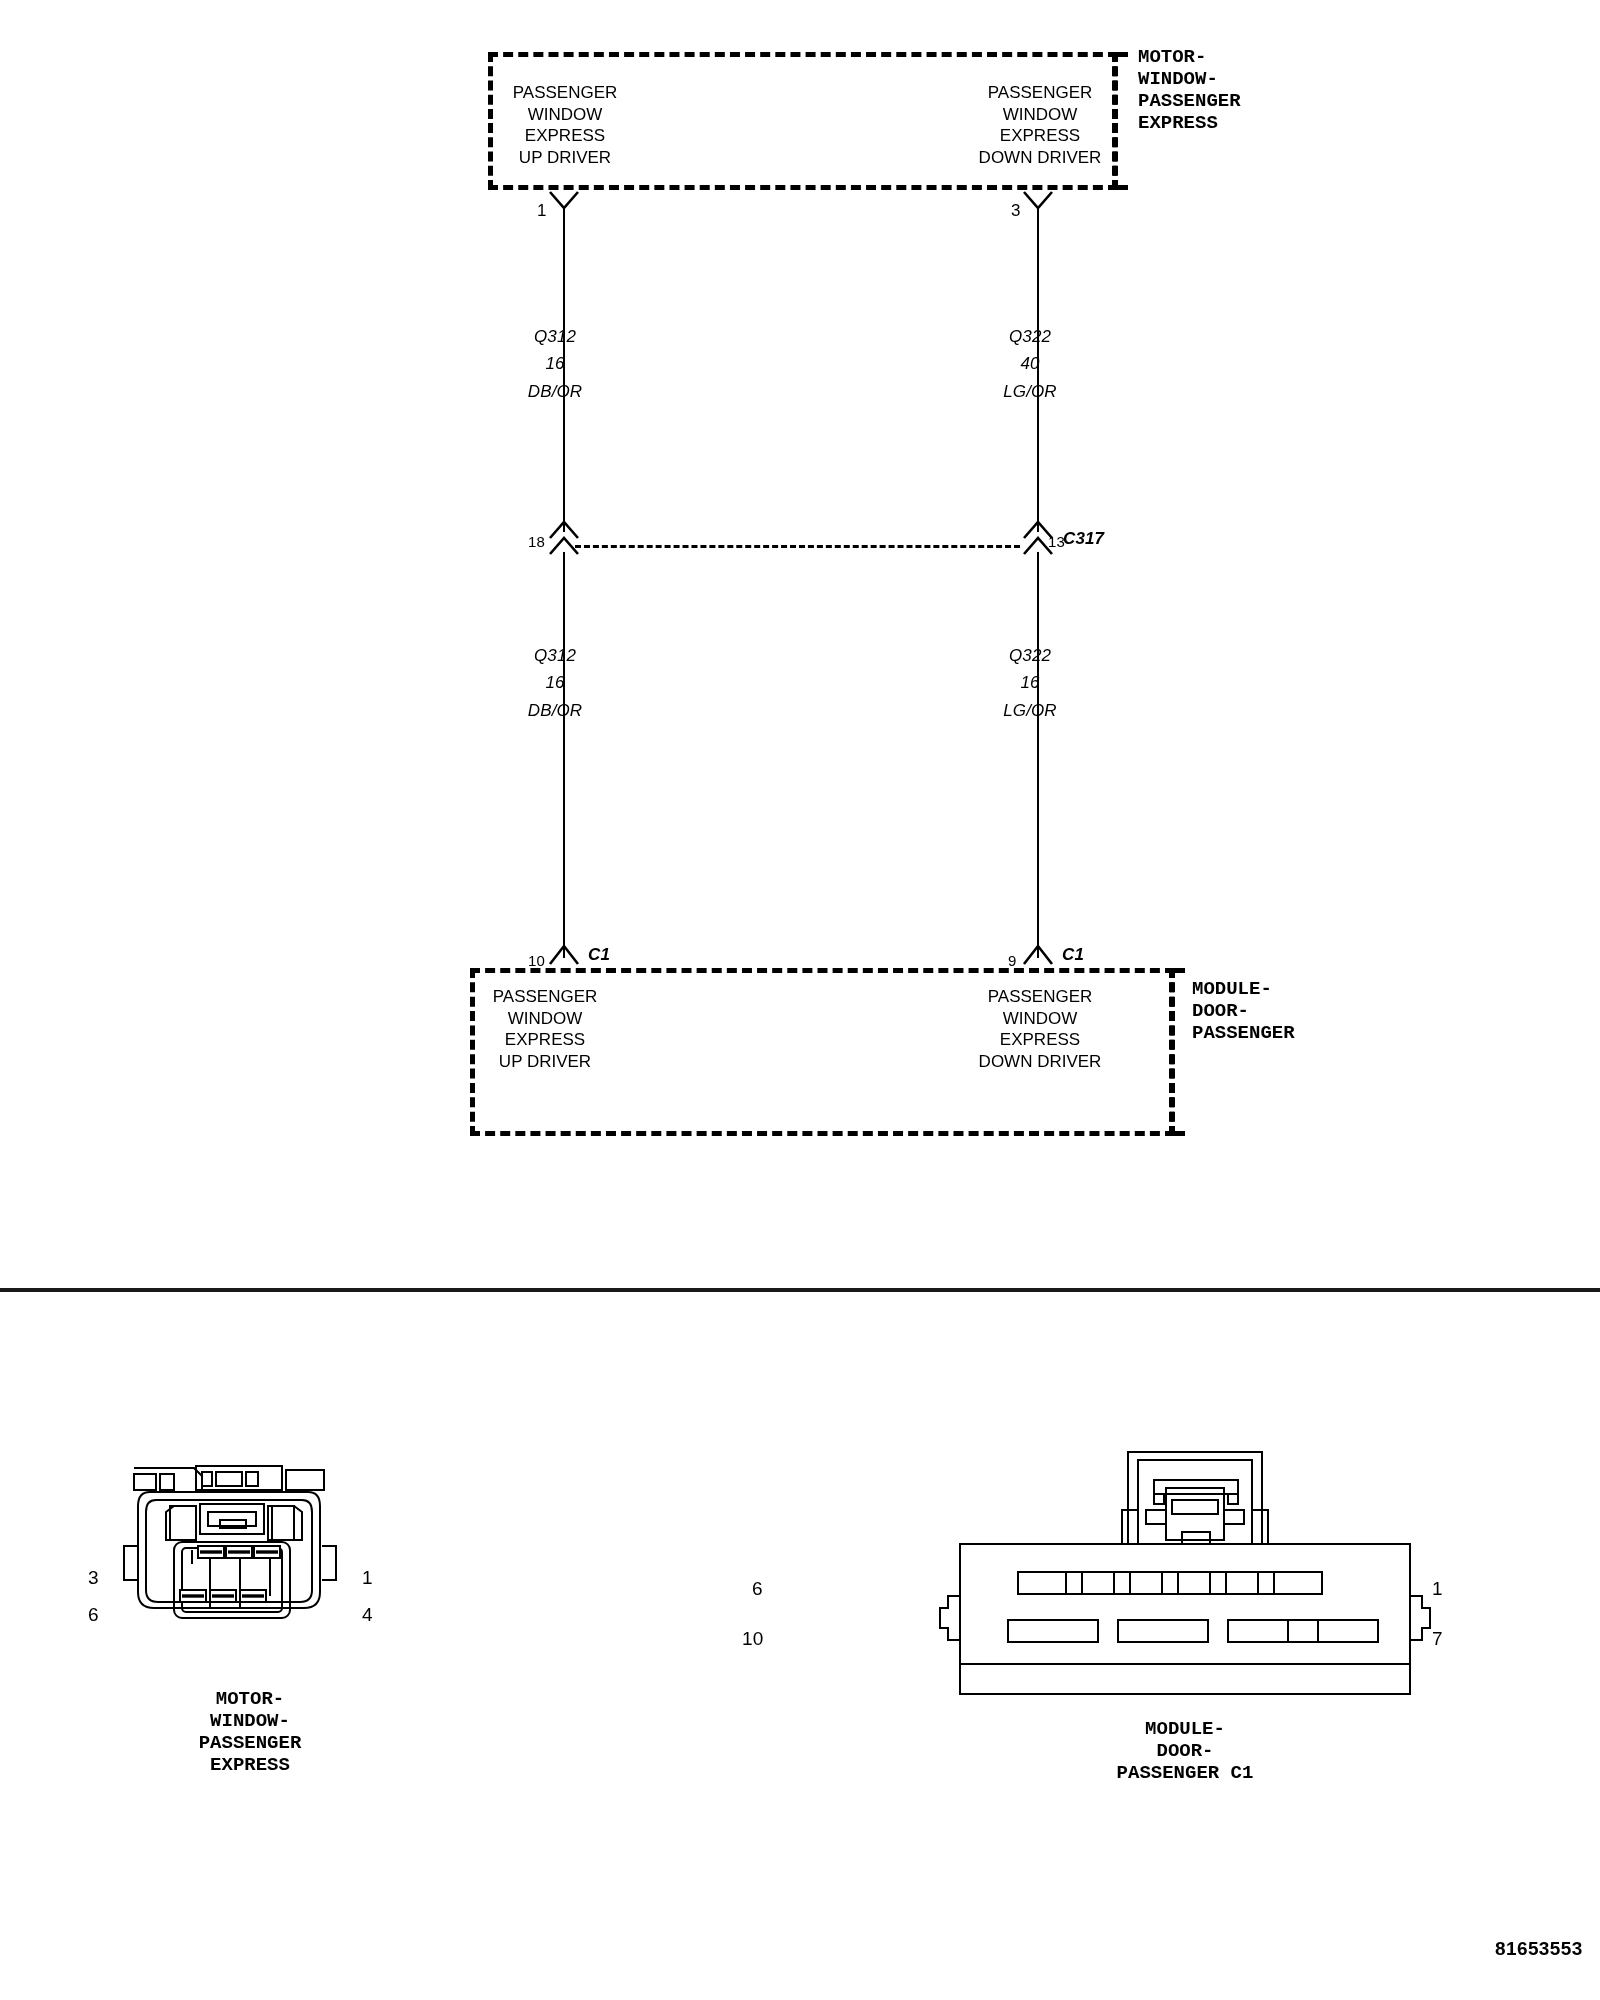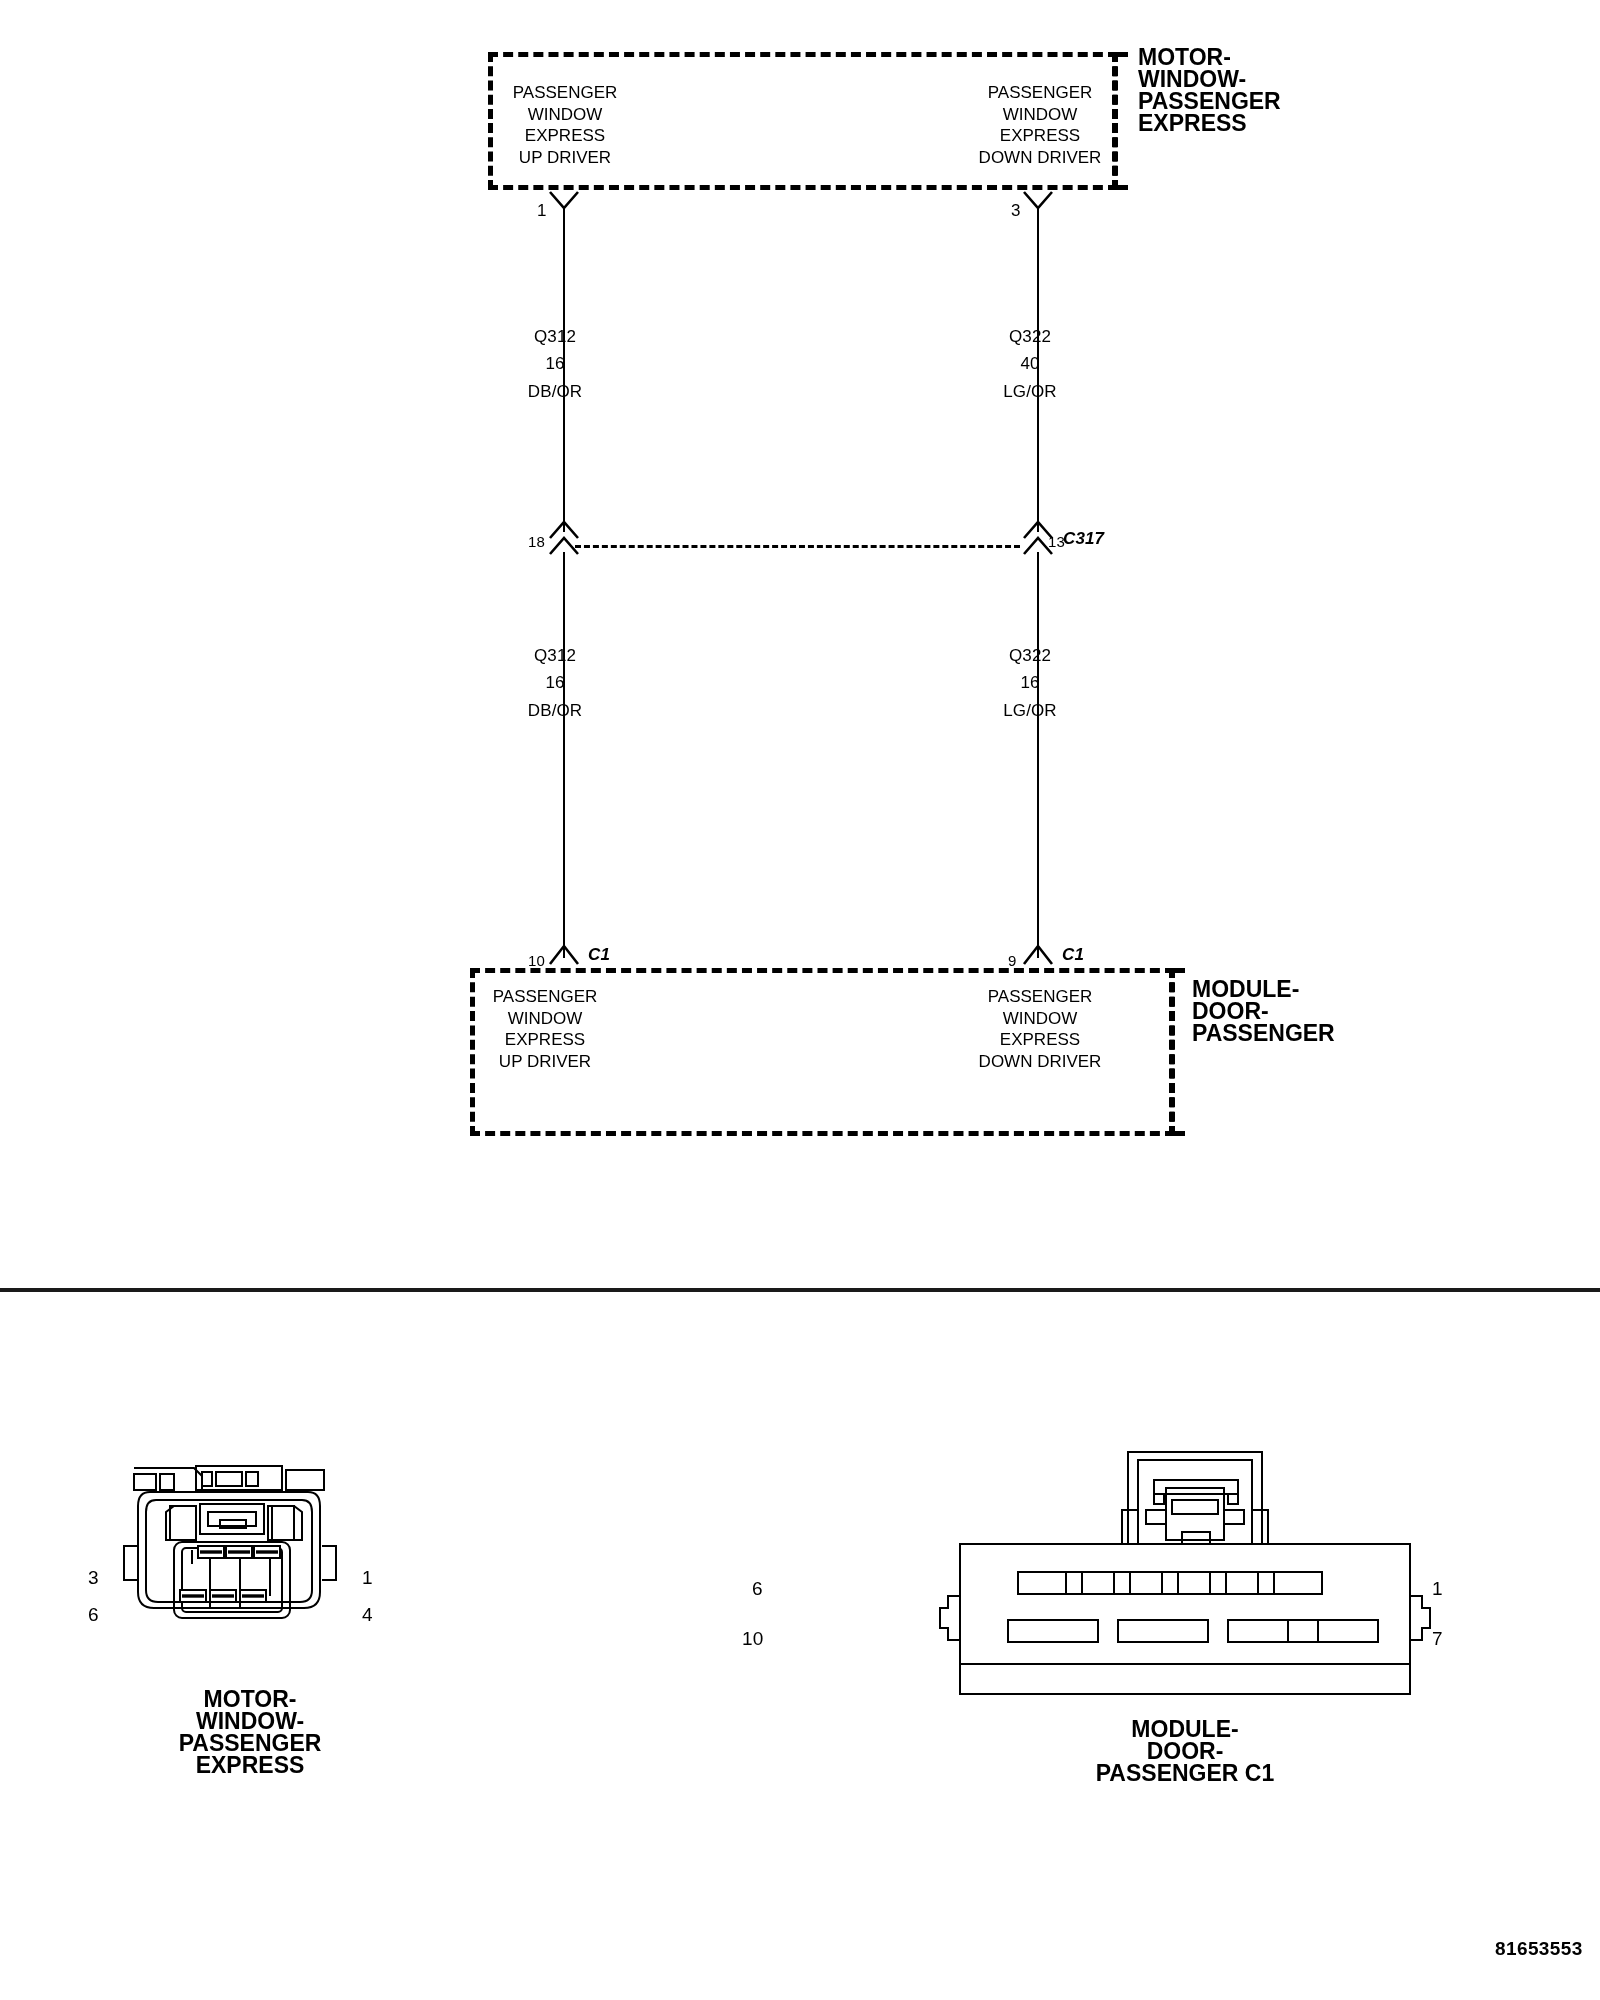--- a/index.html
+++ b/index.html
@@ -42,38 +42,39 @@
   }
 
   
   .txt {
     position: absolute;
     font-size: 17px;
     line-height: 21px;
     white-space: nowrap;
     letter-spacing: 0.1px;
   }
-  .txt.center { transform: translateX(-50%); text-align: right; }
+  .txt.center { transform: translateX(-50%); text-align: right; font-style: italic; }
   .bold { font-weight: bold; font-style: italic; }
   .pin-num { font-size: 17px; }
   .small-pin { font-size: 15px; }
 
   .label-block {
     position: absolute;
     font-size: 17px;
     line-height: 21.5px;
     text-align: center;
     white-space: nowrap;
   }
   .label-stack {
     position: absolute;
-    font-size: 23px;
+    font-size: 19px;
     font-weight: bold;
     line-height: 22px;
     white-space: nowrap;
+    font-family: Liberation Mono, monospace;
   }
 
   
   .wire-v {
     position: absolute;
     width: 0;
     border-left: 2px solid #000000;
   }
   .wire-dash-h {
     position: absolute;

